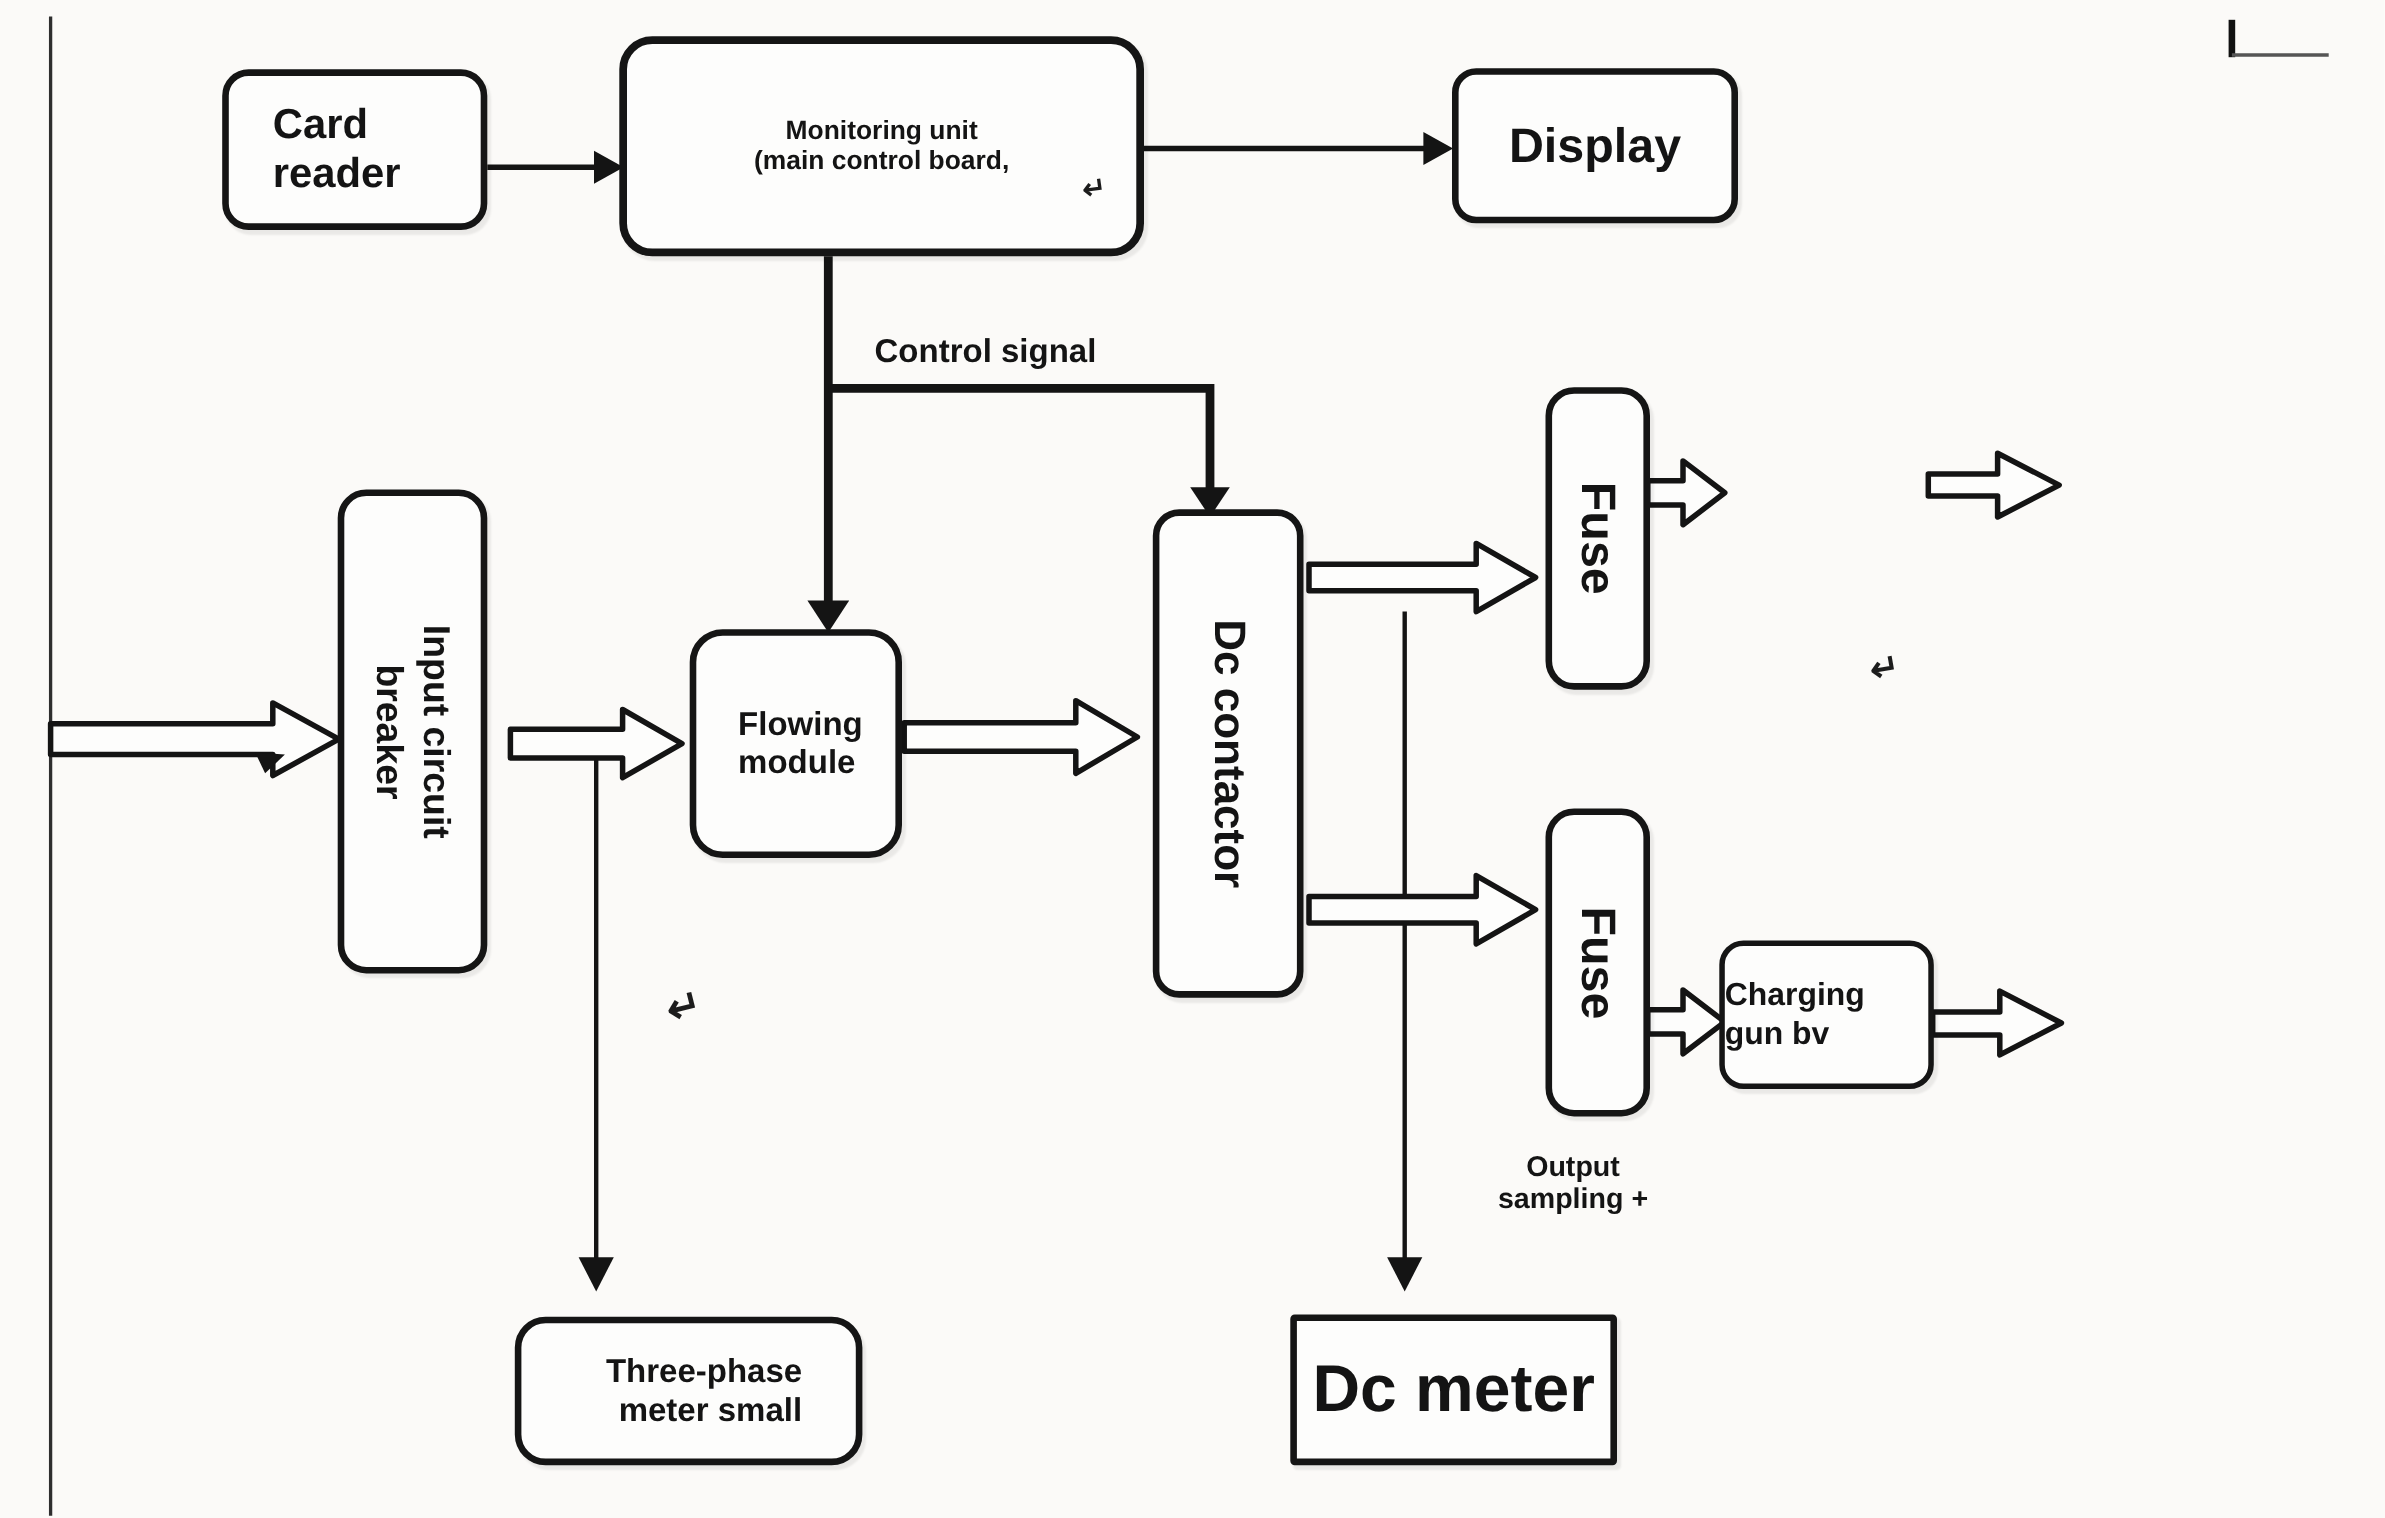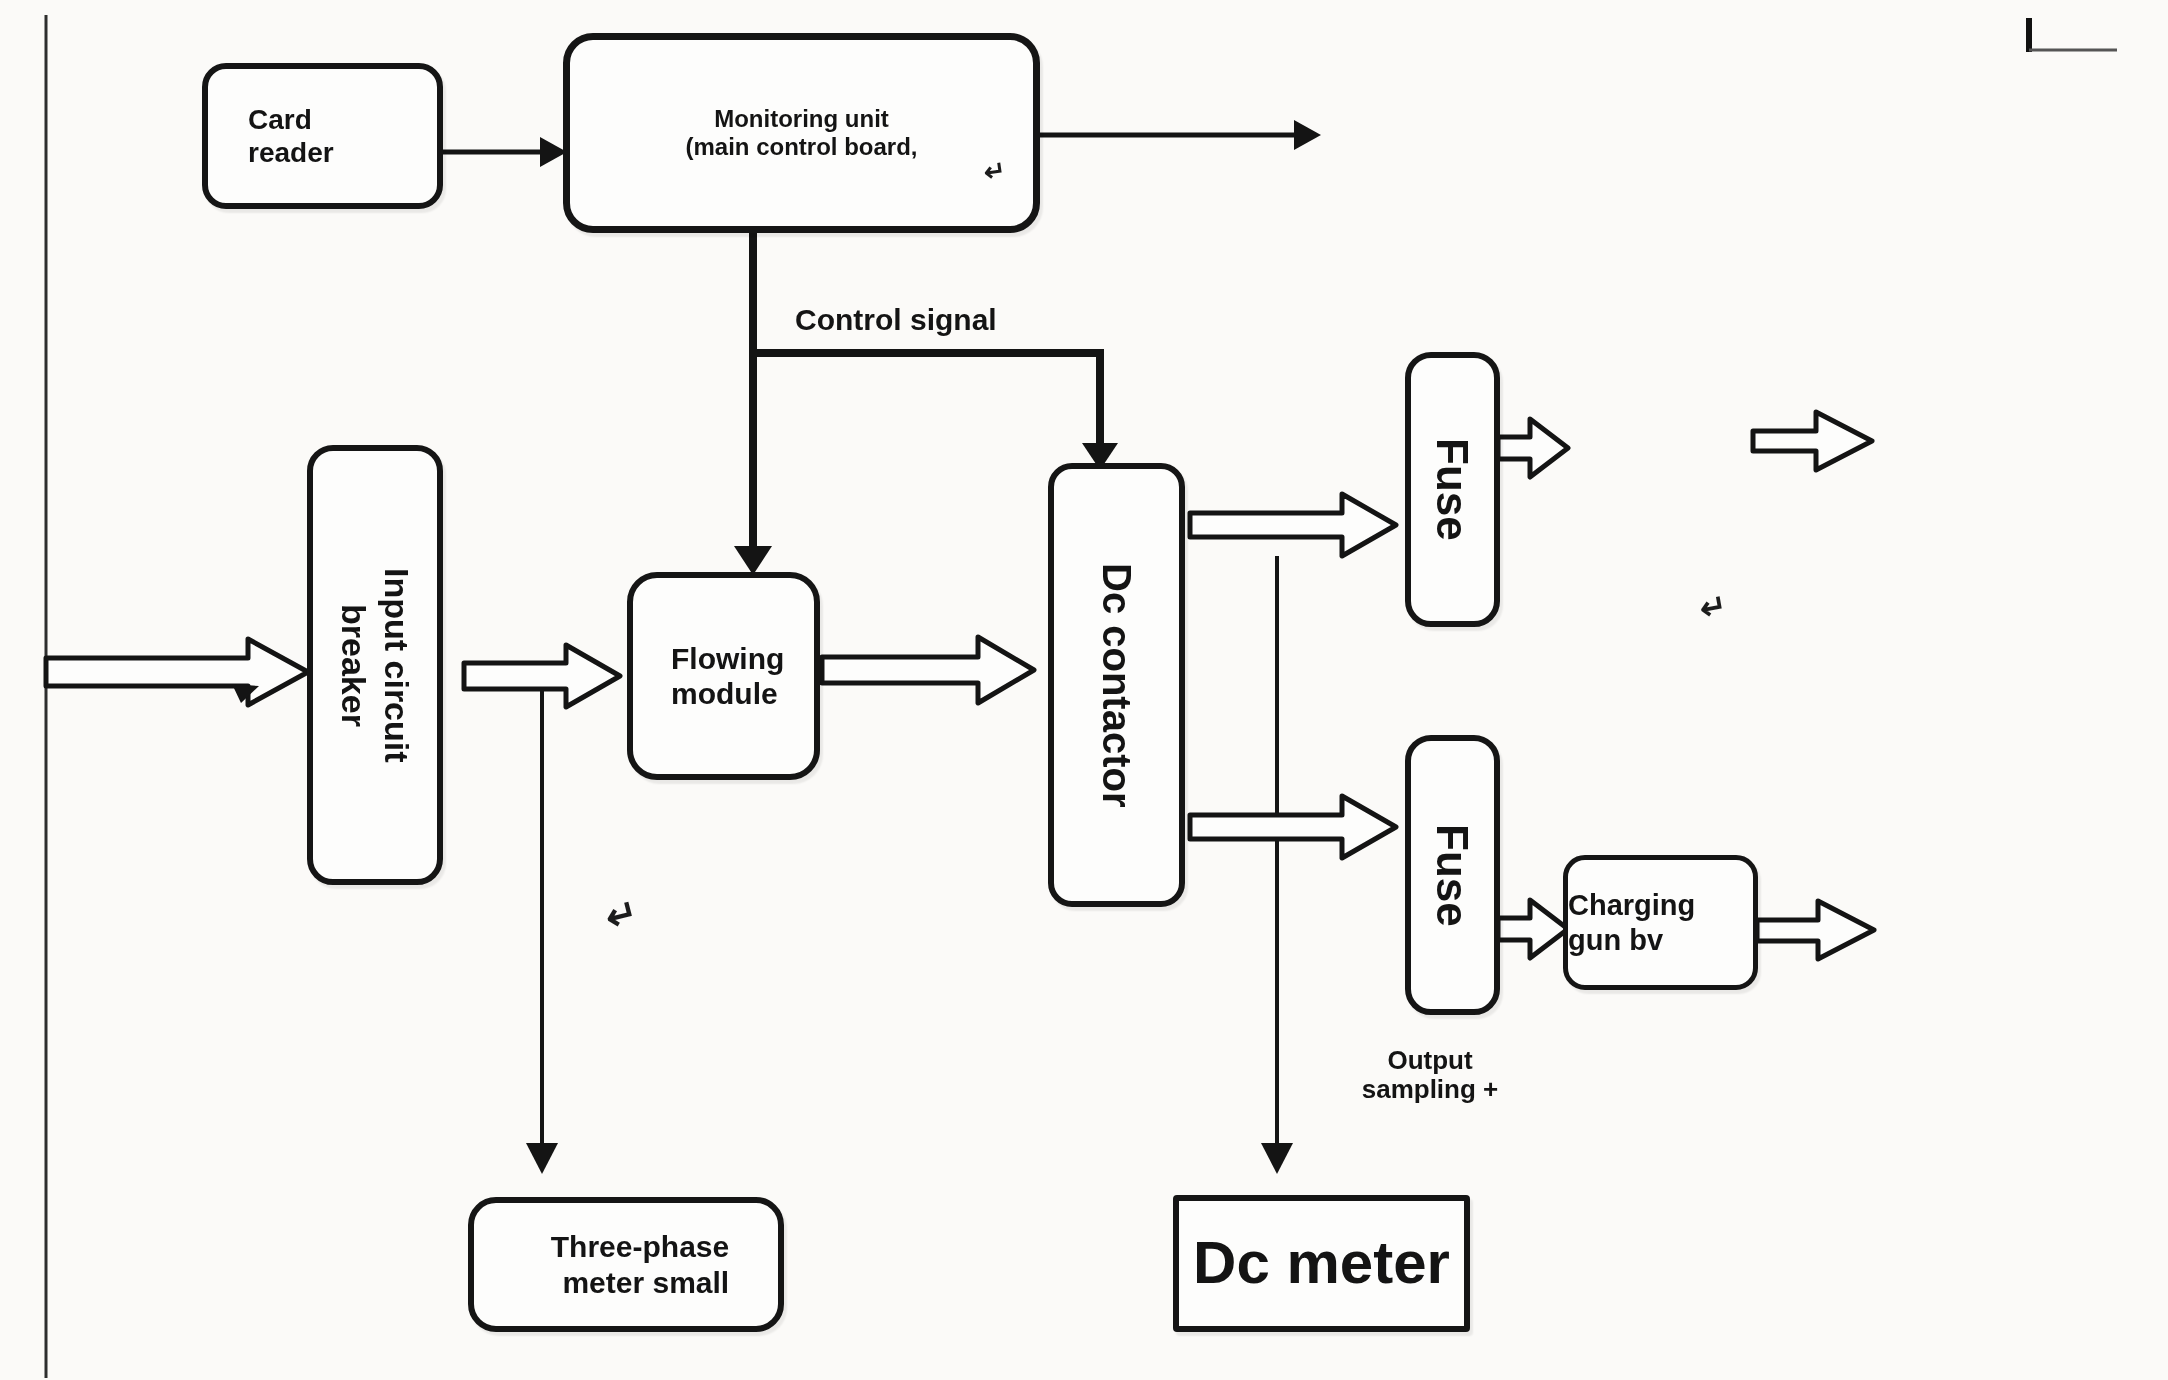--- a/index.html
+++ b/index.html
@@ -78,34 +78,37 @@
     <polygon points="1753,431 1816,431 1816,412 1872,441 1816,470 1816,451 1753,451" fill="#fdfdfc" stroke="#141414" stroke-width="5" stroke-linejoin="round"></polygon>
 
     <polygon points="1498,918 1530,918 1530,900 1568,929 1530,958 1530,940 1498,940" fill="#fdfdfc" stroke="#141414" stroke-width="5" stroke-linejoin="round"></polygon>
 
     <polygon points="1757,920 1818,920 1818,901 1874,930 1818,959 1818,941 1757,941" fill="#fdfdfc" stroke="#141414" stroke-width="5" stroke-linejoin="round"></polygon>
 
     <polyline points="1468,559 1481,559 1481,542" fill="none" stroke="#1c1c1c" stroke-width="3"></polyline>
     <polygon points="1461,946 1477,933 1478,950" fill="#1c1c1c"></polygon>
   </svg>
 
-  <div class="node" style="left:202px;top:63px;width:241px;height:146px;border-radius:24px;justify-content:flex-start;padding-left:40px;font-size:28px;">
+  <div class="node" style="left:202px;top:63px;width:241px;height:146px;border-radius:24px;justify-content:flex-start;padding-left:40px;font-size:38px;">
     <span class="txt">
       <span style="display:block">Card</span>
       <span style="display:block">reader</span>
     </span>
   </div>
 
   <div class="node" style="left:563px;top:33px;width:477px;height:200px;border-radius:30px;border-width:7px;font-size:24px;text-align:center;">
     <span class="txt">
       <span style="display:block">Monitoring unit</span>
       <span style="display:block">(main control board,</span>
     </span>
   </div>
 
+  <div class="node" style="left:1320px;top:62px;width:260px;height:141px;border-radius:22px;font-size:44px;">
+    <span class="txt">Display</span>
+  </div>
 
   <div class="node" style="left:307px;top:445px;width:136px;height:440px;border-radius:26px;font-size:34px;">
     <span class="vwrap">
       <div>Input circuit</div>
       <div>breaker</div>
     </span>
   </div>
 
   <div class="node" style="left:627px;top:572px;width:193px;height:208px;border-radius:30px;font-size:30px;justify-content:flex-start;padding-left:38px;">
     <span class="txt">

